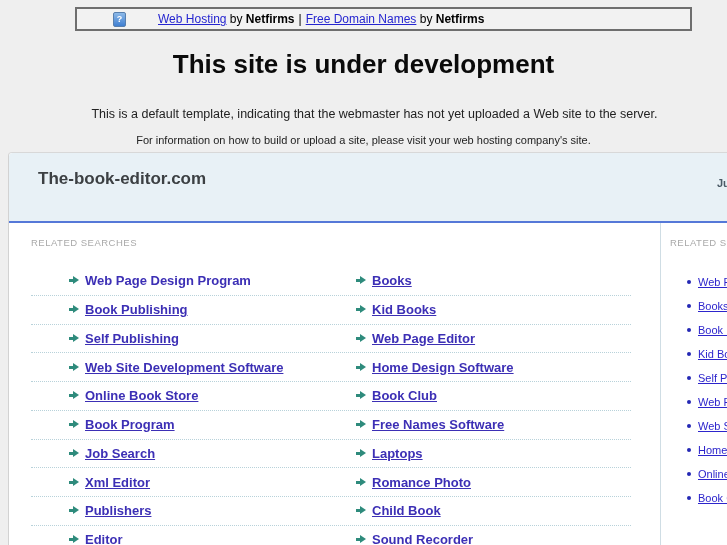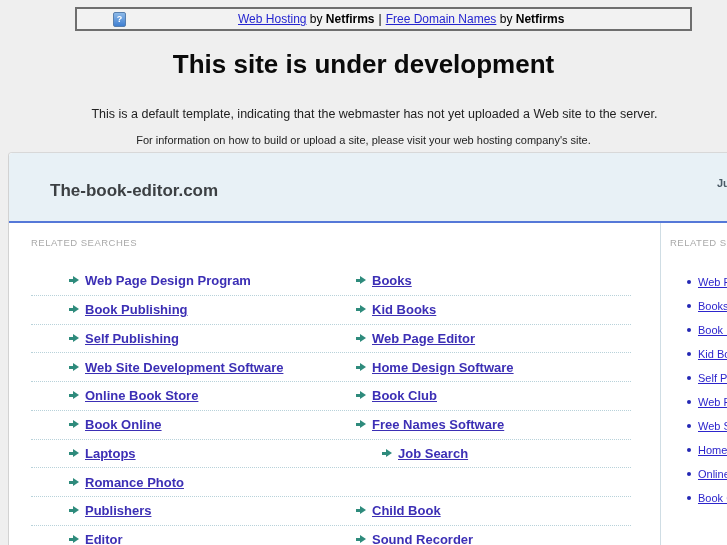--- a/index.html
+++ b/index.html
@@ -24,21 +24,21 @@
   }
   .broken-img{
     margin-left:36px;
     width:13px;height:15px;
     background:linear-gradient(#8db9e8,#3f7fd1);
     border:1px solid #577fae;border-radius:2px;
     color:#fff;font-size:9px;font-weight:bold;
     display:flex;align-items:center;justify-content:center;
     box-sizing:border-box;
   }
-  .topbar-text{margin-left:112px;}
+  .topbar-text{margin-left:32px;}
   .topbar a{color:#2525d0;text-decoration:underline;}
   .topbar b{font-weight:bold;}
   .topbar .sep{padding:0 4px;}
 
   
   .hero-title{
     position:absolute;top:49px;left:0;width:100%;
     text-align:center;
     font-size:26px;font-weight:bold;color:#0a0a0a;
     margin:0;
@@ -54,21 +54,21 @@
     border-left:1px solid #d2d2d2;border-top:1px solid #d8d8d8;
     border-radius:4px 0 0 0;
     box-sizing:border-box;
   }
   .panel-header{
     position:relative;height:68px;
     background:#e8f1f6;
     border-bottom:2px solid #5578d8;
     border-radius:4px 0 0 0;
   }
-  .site-title{position:absolute;left:25px;top:12px;font-size:17px;font-weight:bold;color:#3c4043;margin:16px;}
+  .site-title{position:absolute;left:25px;top:12px;font-size:17px;font-weight:bold;color:#3c4043;margin:4px;}
   .tagline{position:absolute;left:26px;top:39px;font-size:10.5px;color:#5a6b73;}
   .header-note{position:absolute;left:708px;top:24px;font-size:11px;font-weight:bold;color:#4a5a66;white-space:nowrap;}
 
   .panel-content{position:relative;height:323px;}
 
   .related-label{
     position:absolute;left:22px;top:14px;
     font-size:9.5px;letter-spacing:.5px;color:#a9a9a9;
   }
 
@@ -179,40 +179,44 @@
     </div>
     <div class="cell cell-2">
       <span class="arrow"></span>
       <a href="#" class="mlink">Book Club</a>
     </div>
   </div>
 
   <div class="list-row">
     <div class="cell cell-1">
       <span class="arrow"></span>
-      <a href="#" class="mlink">Book Online</a>
+      <a href="#" class="mlink">Book Program</a>
     </div>
     <div class="cell cell-2">
       <span class="arrow"></span>
       <a href="#" class="mlink">Free Names Software</a>
     </div>
   </div>
 
   <div class="list-row">
+    <div class="cell cell-1">
+      <span class="arrow"></span>
+      <a href="#" class="mlink">Job Search</a>
+    </div>
     <div class="cell cell-2">
       <span class="arrow"></span>
       <a href="#" class="mlink">Laptops</a>
     </div>
-    <div class="cell cell-1">
-      <span class="arrow"></span>
-      <a href="#" class="mlink">Job Search</a>
-    </div>
-  </div>
-
-  <div class="list-row">
+  </div>
+
+  <div class="list-row">
+    <div class="cell cell-1">
+      <span class="arrow"></span>
+      <a href="#" class="mlink">Xml Editor</a>
+    </div>
     <div class="cell cell-2">
       <span class="arrow"></span>
       <a href="#" class="mlink">Romance Photo</a>
     </div>
   </div>
 
   <div class="list-row">
     <div class="cell cell-1">
       <span class="arrow"></span>
       <a href="#" class="mlink">Publishers</a>

